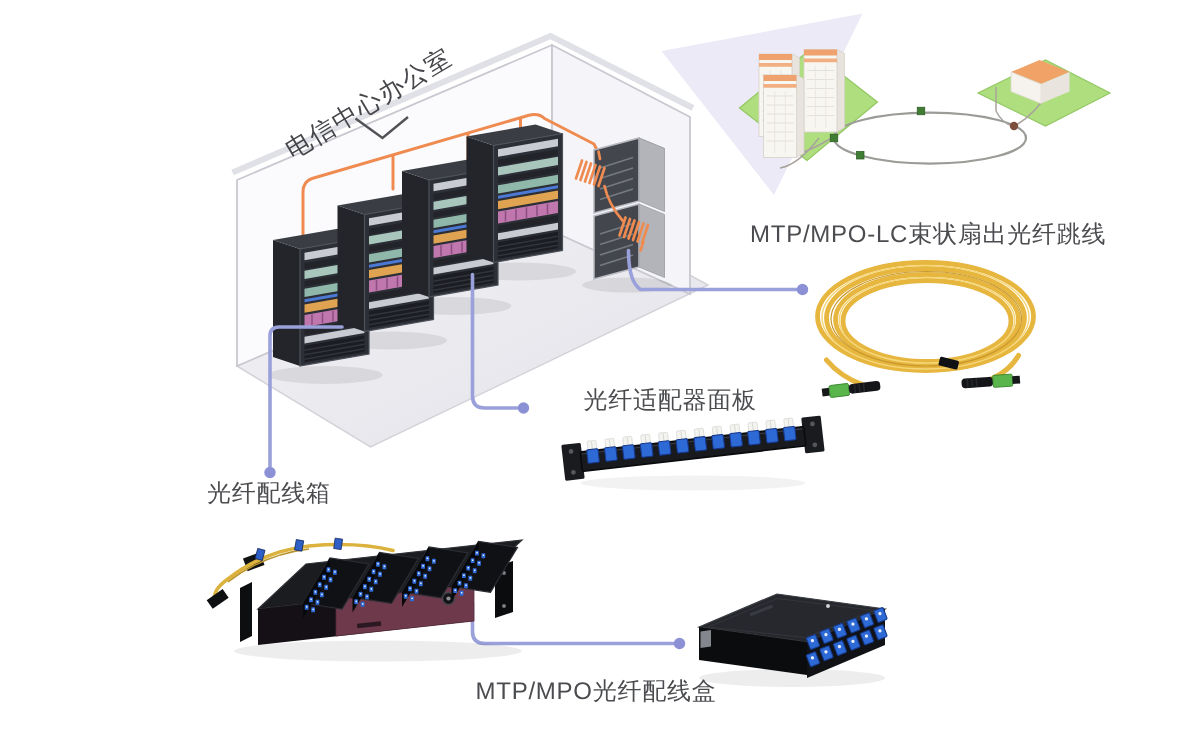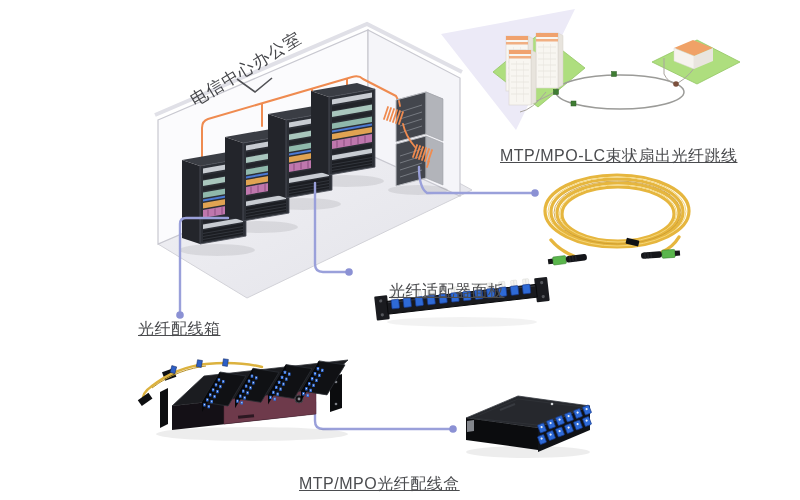--- a/index.html
+++ b/index.html
@@ -1,25 +1,25 @@
 <!DOCTYPE html>
 <html><head>
 <meta charset="utf-8">
 <style>
   html,body{margin:0;padding:0;background:#ffffff;}
   .stage{position:relative;width:800px;height:500px;background:#ffffff;overflow:hidden;
          font-family:"Liberation Sans","DejaVu Sans",sans-serif;}
   .stage svg{position:absolute;left:0;top:0;}
-  .lbl{position:absolute;font-size:16px;color:#4b4c4f;white-space:nowrap;letter-spacing:0.5px;text-decoration:underline;}
+  .lbl{position:absolute;font-size:16px;color:#4b4c4f;white-space:nowrap;letter-spacing:0.5px;}
   .lbl-room{position:absolute;left:192px;top:90px;font-size:17px;color:#45464a;white-space:nowrap;
             letter-spacing:1px;transform:rotate(-31deg);transform-origin:0 50%;}
   .lbl-jumper{left:500px;top:146px;}
-  .lbl-panel{left:389px;top:257px;margin-top:24px;}
+  .lbl-panel{left:389px;top:257px;}
   .lbl-dbox{left:138px;top:319px;}
-  .lbl-cassette{left:299px;top:451px;margin-top:23px;}
+  .lbl-cassette{left:317px;top:451px;}
 </style>
 </head>
 <body>
 
 <div class="stage">
 <svg width="800" height="500" viewBox="0 0 800 500">
   <defs>
     <linearGradient id="floorg" x1="0" y1="0" x2="1" y2="1">
       <stop offset="0" stop-color="#f1f1f5"></stop>
           <stop offset="1" stop-color="#e3e3e9"></stop>

